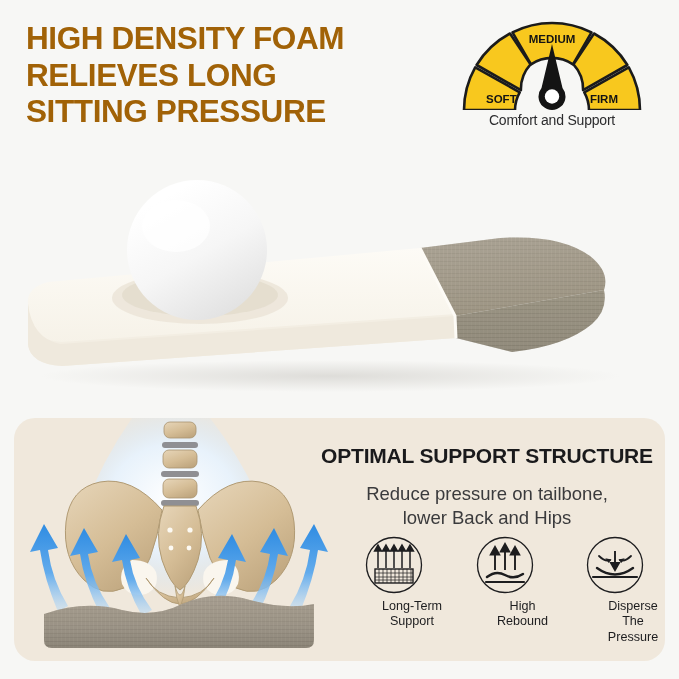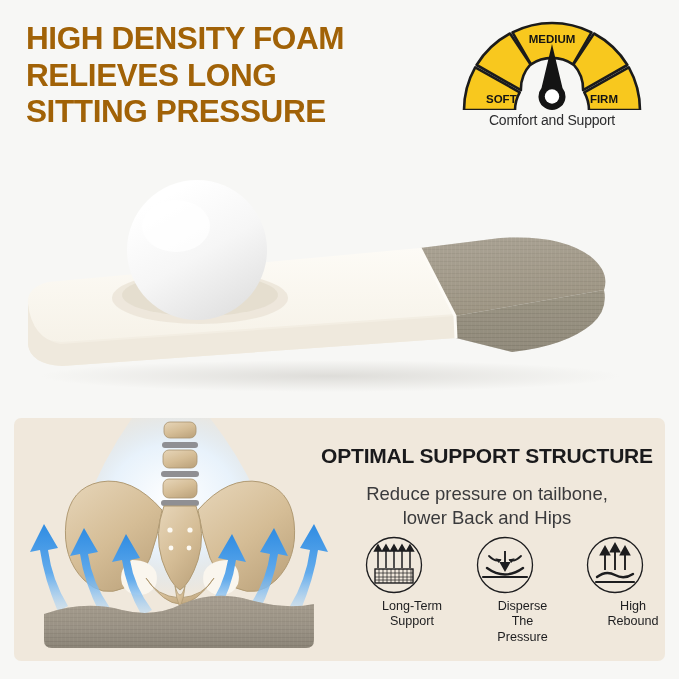--- a/index.html
+++ b/index.html
@@ -60,21 +60,21 @@
   }
 
   
   .panel {
     position: absolute;
     left: 14px;
     top: 418px;
     width: 651px;
     height: 243px;
     background: #f0e8dc;
-    border-radius: 7px;
+    border-radius: 21px;
     overflow: hidden;
   }
   .panel-illu {
     position: absolute;
     left: 0;
     top: 0;
     width: 330px;
     height: 243px;
   }
   .panel-title {
@@ -348,51 +348,51 @@
           <line x1="10" y1="44" x2="48" y2="44"></line>
         </g>
       </svg>
       <div class="feature-label">Long-Term
 Support</div>
     </div>
 
     <div class="feature">
       <svg class="feature-icon" width="58" height="58" viewBox="0 0 58 58">
         <circle cx="29" cy="29" r="27.5" fill="none" stroke="#1d1d1f" stroke-width="1.3"></circle>
-
-        <g stroke="#1d1d1f" stroke-width="1.9" fill="#1d1d1f">
-          <line x1="29" y1="15" x2="29" y2="28"></line>
-          <path d="M29 34 l4 -7 h-8 Z"></path>
-        </g>
-
-        <path d="M 13 20 Q 19 26 24 24" fill="none" stroke="#1d1d1f" stroke-width="1.8" stroke-linecap="round"></path>
-        <path d="M 25.5 23.5 l -6.2 -1.2 l 3.4 4.6 Z" fill="#1d1d1f"></path>
-
-        <path d="M 45 20 Q 39 26 34 24" fill="none" stroke="#1d1d1f" stroke-width="1.8" stroke-linecap="round"></path>
-        <path d="M 32.5 23.5 l 6.2 -1.2 l -3.4 4.6 Z" fill="#1d1d1f"></path>
-
-        <path d="M 11 32 Q 29 45 47 32" fill="none" stroke="#1d1d1f" stroke-width="2.4" stroke-linecap="round"></path>
-        <line x1="7" y1="41" x2="51" y2="41" stroke="#1d1d1f" stroke-width="2.2" stroke-linecap="round"></line>
-      </svg>
-      <div class="feature-label">Disperse
-The Pressure</div>
-    </div>
-
-    <div class="feature">
-      <svg class="feature-icon" width="58" height="58" viewBox="0 0 58 58">
-        <circle cx="29" cy="29" r="27.5" fill="none" stroke="#1d1d1f" stroke-width="1.3"></circle>
         <g stroke="#1d1d1f" stroke-width="1.9" fill="#1d1d1f">
           <line x1="19" y1="34" x2="19" y2="17"></line>
             <path d="M19 11 l4.2 7.5 h-8.4 Z"></path>
           <line x1="29" y1="34" x2="29" y2="14"></line>
             <path d="M29 8 l4.2 7.5 h-8.4 Z"></path>
           <line x1="39" y1="34" x2="39" y2="17"></line>
             <path d="M39 11 l4.2 7.5 h-8.4 Z"></path>
         </g>
         <path d="M 11 41 Q 20 34 29 39 Q 38 44 47 38" fill="none" stroke="#1d1d1f" stroke-width="2.4" stroke-linecap="round"></path>
         <line x1="10" y1="46" x2="48" y2="46" stroke="#1d1d1f" stroke-width="2.2" stroke-linecap="round"></line>
       </svg>
       <div class="feature-label">High
 Rebound</div>
     </div>
 
+    <div class="feature">
+      <svg class="feature-icon" width="58" height="58" viewBox="0 0 58 58">
+        <circle cx="29" cy="29" r="27.5" fill="none" stroke="#1d1d1f" stroke-width="1.3"></circle>
+
+        <g stroke="#1d1d1f" stroke-width="1.9" fill="#1d1d1f">
+          <line x1="29" y1="15" x2="29" y2="28"></line>
+          <path d="M29 34 l4 -7 h-8 Z"></path>
+        </g>
+
+        <path d="M 13 20 Q 19 26 24 24" fill="none" stroke="#1d1d1f" stroke-width="1.8" stroke-linecap="round"></path>
+        <path d="M 25.5 23.5 l -6.2 -1.2 l 3.4 4.6 Z" fill="#1d1d1f"></path>
+
+        <path d="M 45 20 Q 39 26 34 24" fill="none" stroke="#1d1d1f" stroke-width="1.8" stroke-linecap="round"></path>
+        <path d="M 32.5 23.5 l 6.2 -1.2 l -3.4 4.6 Z" fill="#1d1d1f"></path>
+
+        <path d="M 11 32 Q 29 45 47 32" fill="none" stroke="#1d1d1f" stroke-width="2.4" stroke-linecap="round"></path>
+        <line x1="7" y1="41" x2="51" y2="41" stroke="#1d1d1f" stroke-width="2.2" stroke-linecap="round"></line>
+      </svg>
+      <div class="feature-label">Disperse
+The Pressure</div>
+    </div>
+
   </div>
 </div>
 
 </body></html>

